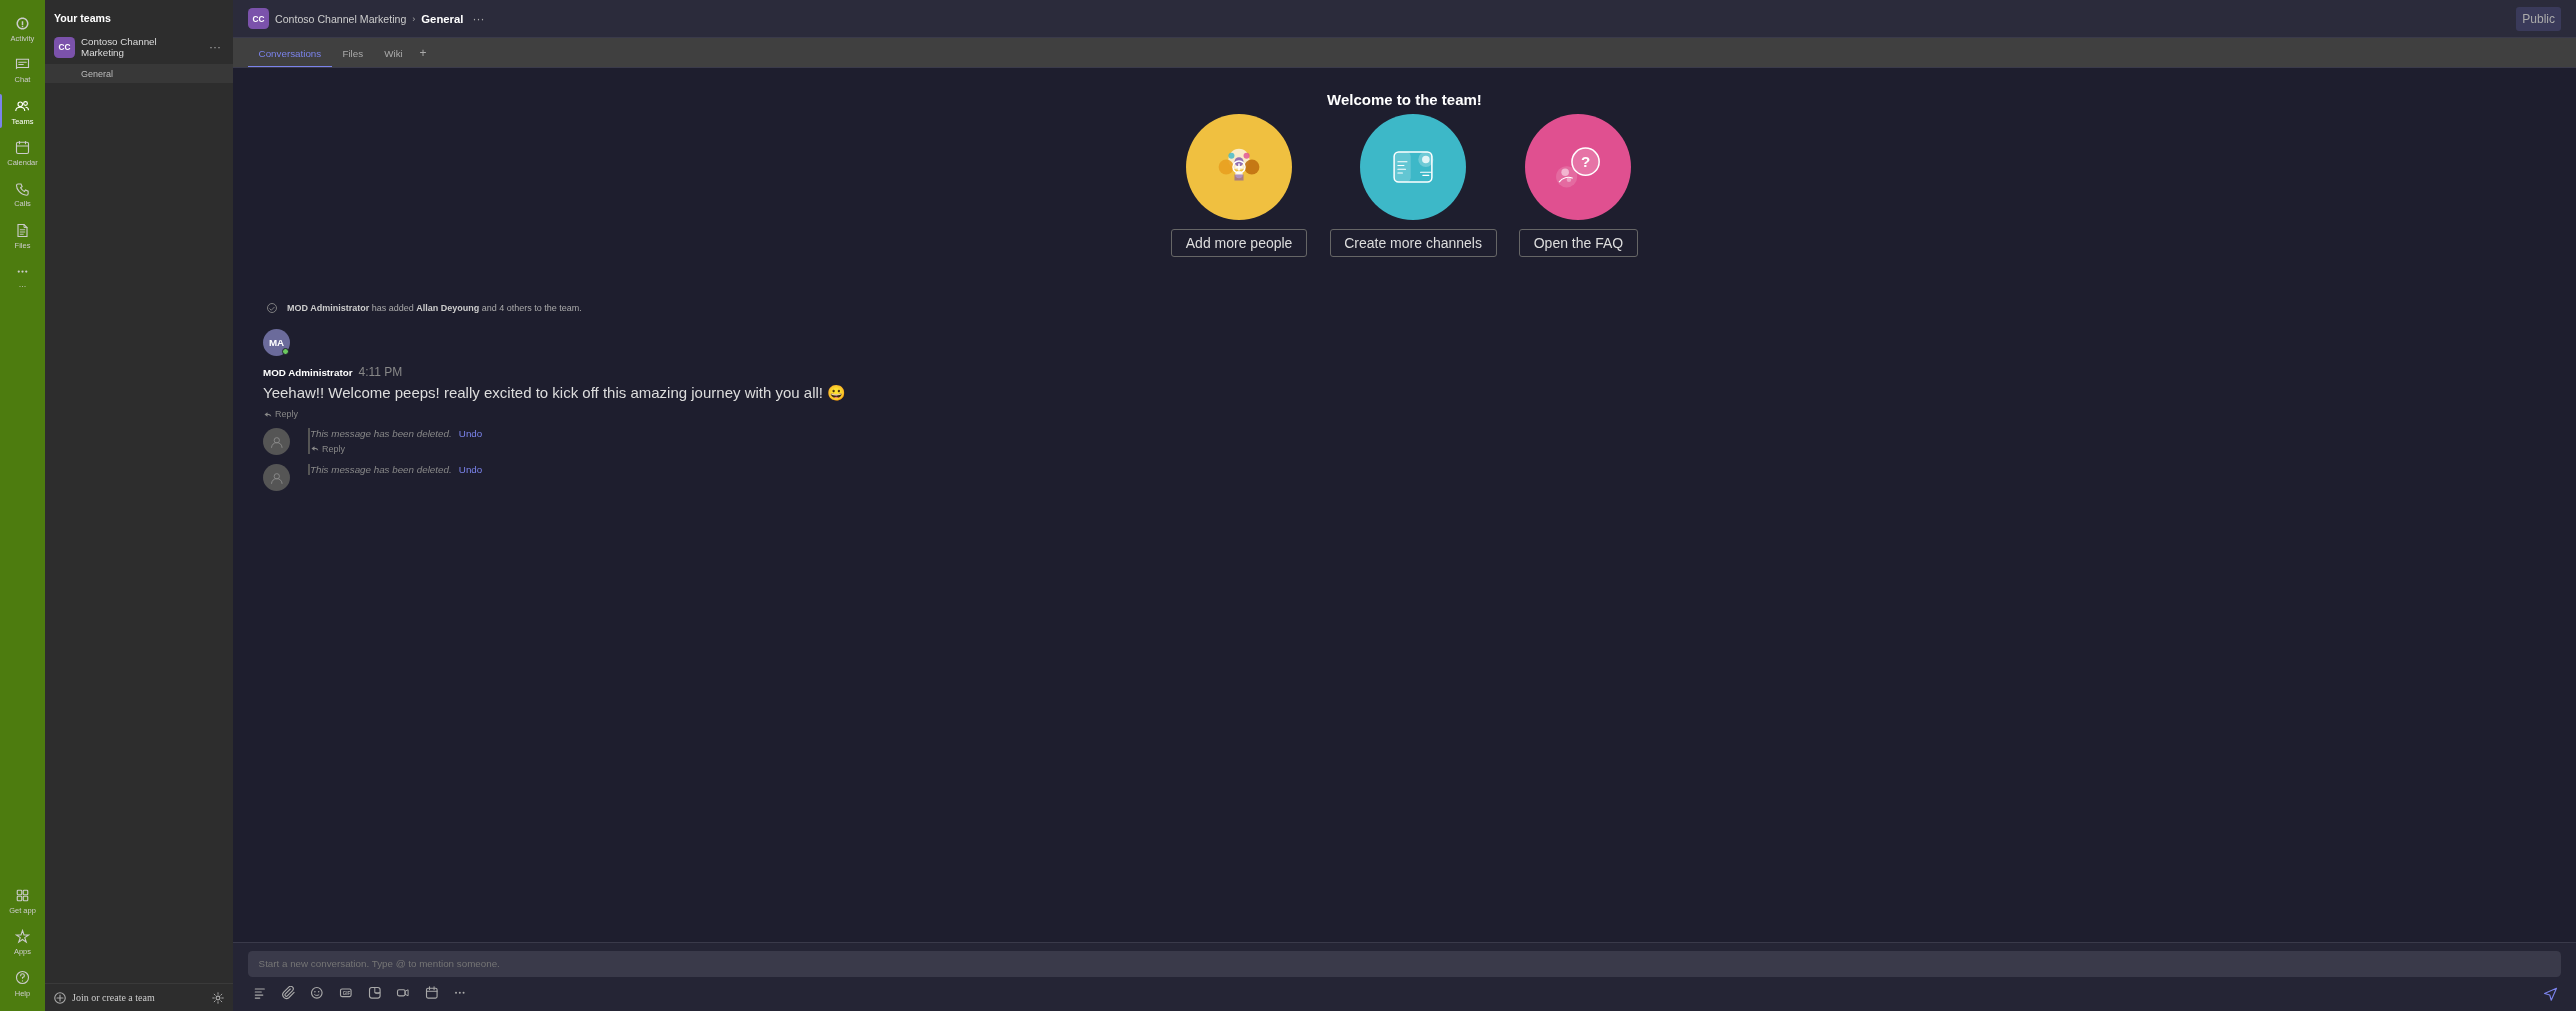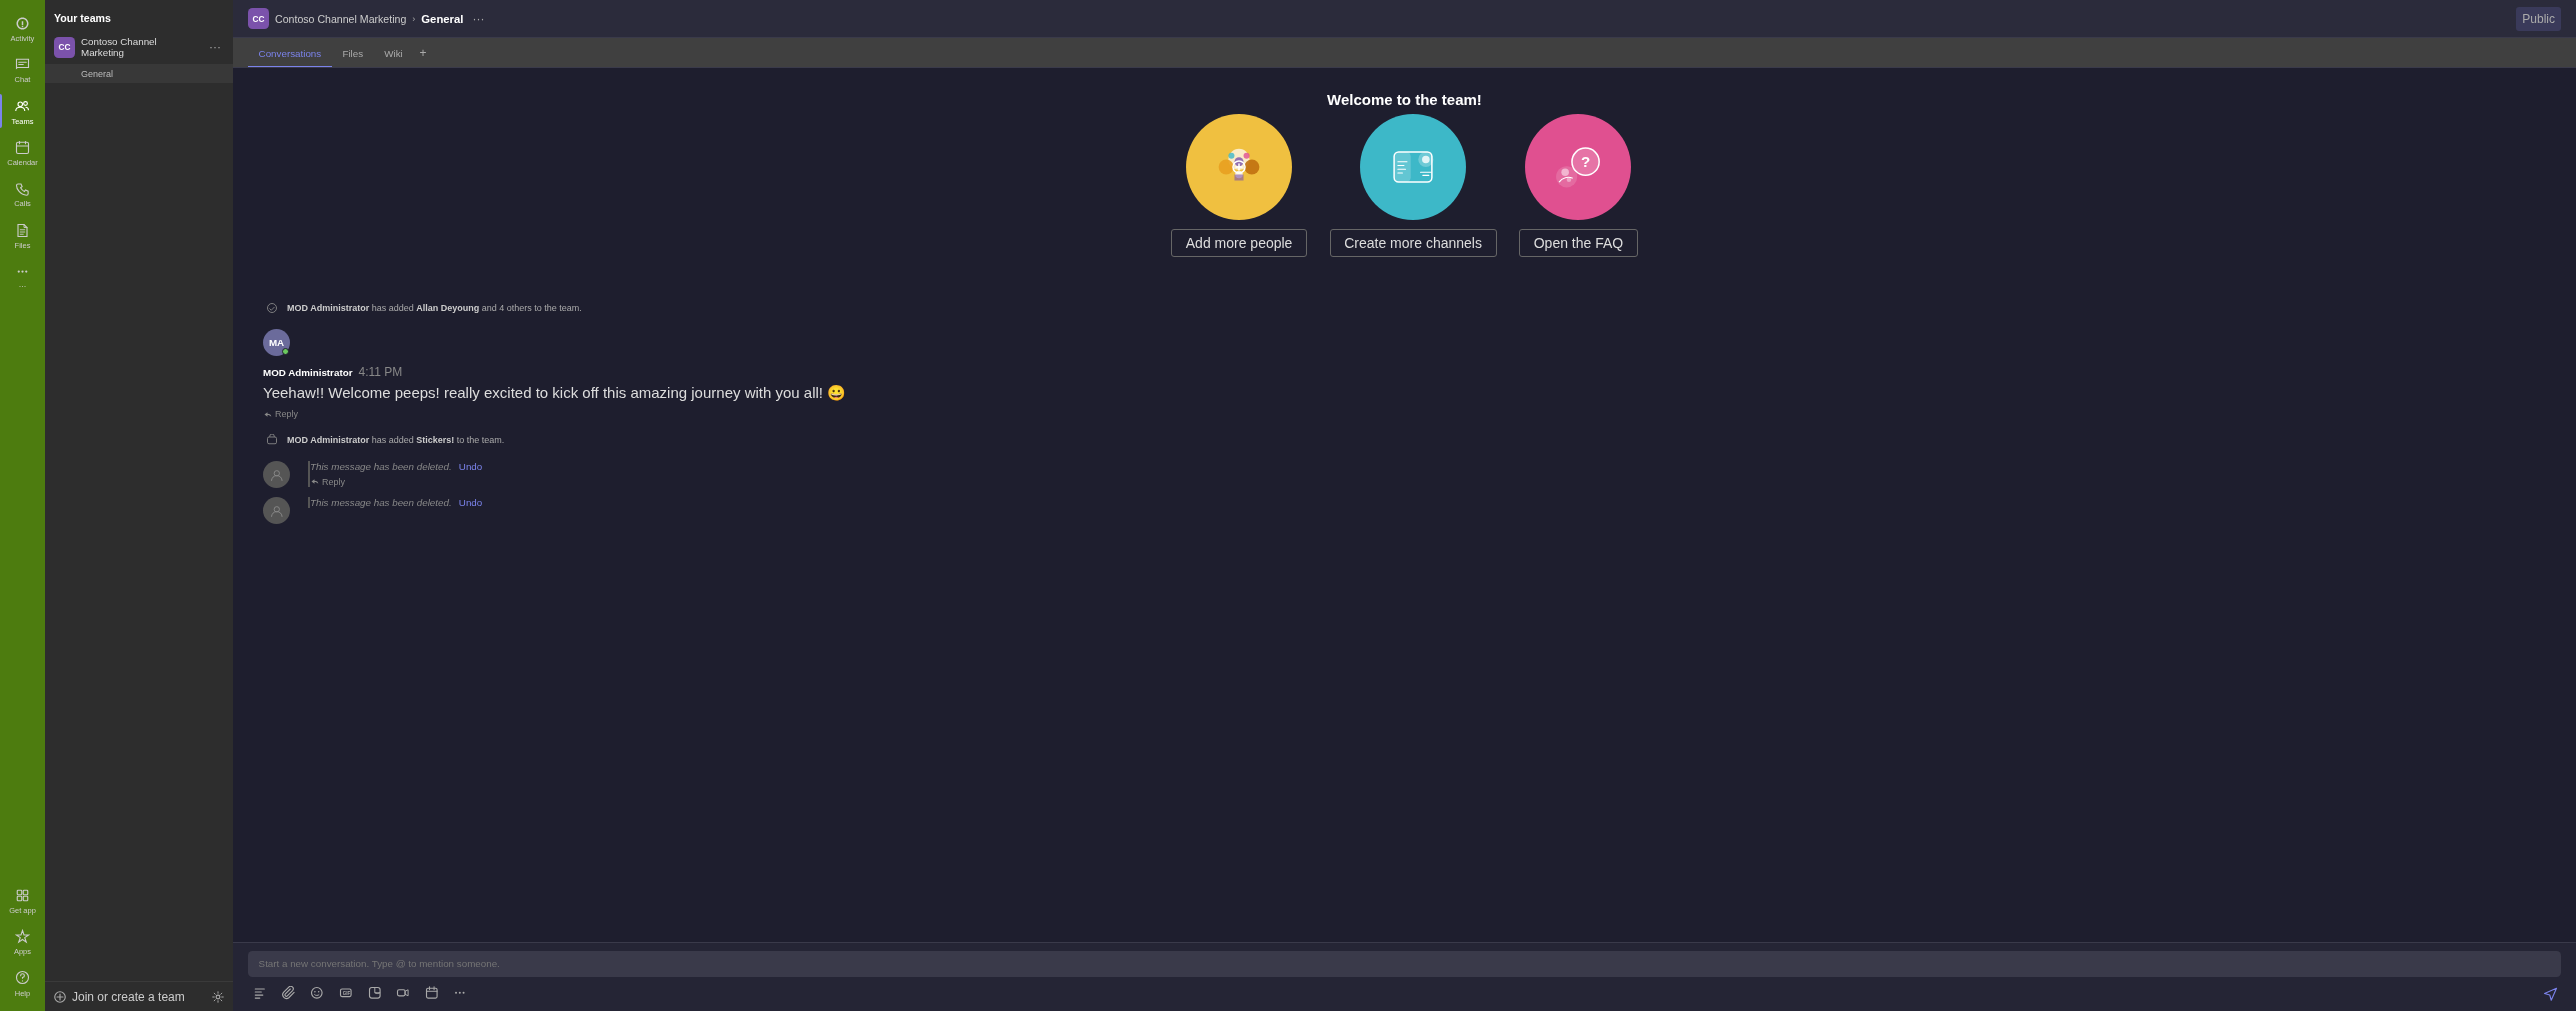--- a/index.html
+++ b/index.html
@@ -116,23 +116,24 @@
       padding: 7.5px 9px;
       display: flex;
       align-items: center;
       justify-content: space-between;
       border-top: 0.8px solid #3a3a3a;
     }
     .join-create {
       display: flex;
       align-items: center;
       gap: 6px;
-      font-size: 12px;
+      font-size: 10px;
       color: #ccc;
       cursor: pointer;
+      font-family: Liberation Serif, serif;
     }
 
     
     .main {
       flex: 1;
       background: #1e1e2e;
       display: flex;
       flex-direction: column;
       overflow: hidden;
     }
@@ -664,31 +665,20 @@
         <div class="msg-text">Yeehaw!! Welcome peeps! really excited to kick off this amazing journey with you all! 😀</div>
         <div class="msg-reply">
           <svg width="9" height="9" viewBox="0 0 12 12" fill="none">
             <path d="M2 6l4-3v2c3 0 5 1.5 5 4-1.5-2-3-2.5-5-2.5V9L2 6z" fill="currentColor"></path>
           </svg>
           <span>Reply</span>
         </div>
       </div>
     </div>
 
-    <div class="system-msg">
-      <div class="icon-svg system-icon">
-        <svg width="12" height="12" viewBox="0 0 16 16" fill="none">
-          <rect x="2" y="4" width="12" height="9" rx="2" stroke="#888" stroke-width="1.2" fill="none"></rect>
-          <path d="M5 4V3a3 3 0 016 0v1" stroke="#888" stroke-width="1.2"></path>
-        </svg>
-      </div>
-      <span class="system-text">
-        <strong>MOD Administrator</strong><span> has added </span><strong>Stickers!</strong><span> to the team.</span>
-      </span>
-    </div>
 
     <div class="deleted-msg-wrap">
       <div class="msg-avatar deleted-avatar">
         <svg width="13.6" height="13.6" viewBox="0 0 18 18" fill="none">
           <circle cx="9" cy="7" r="3.5" stroke="#888" stroke-width="1.3" fill="none"></circle>
           <path d="M2 17c0-3.9 3.1-7 7-7s7 3.1 7 7" stroke="#888" stroke-width="1.3" fill="none"></path>
         </svg>
       </div>
       <div class="deleted-body">
         <span class="deleted-text">This message has been deleted.</span>

